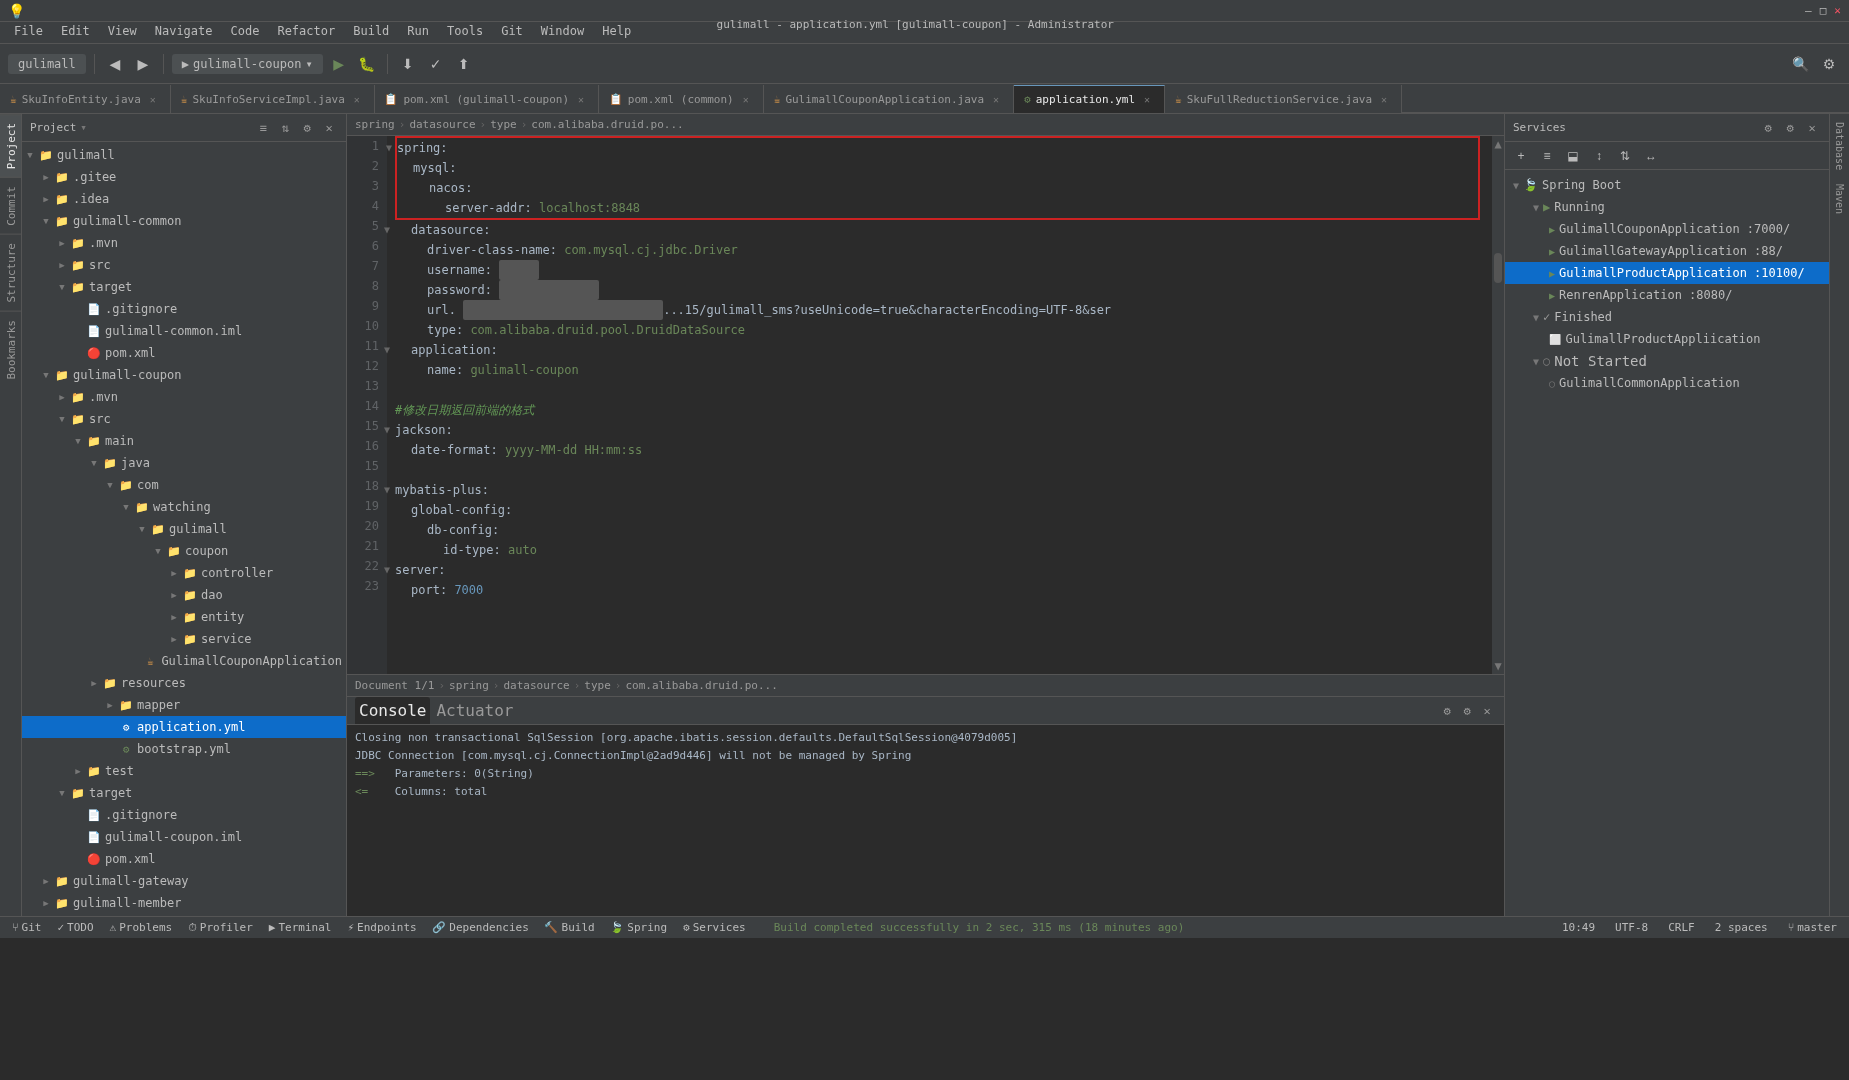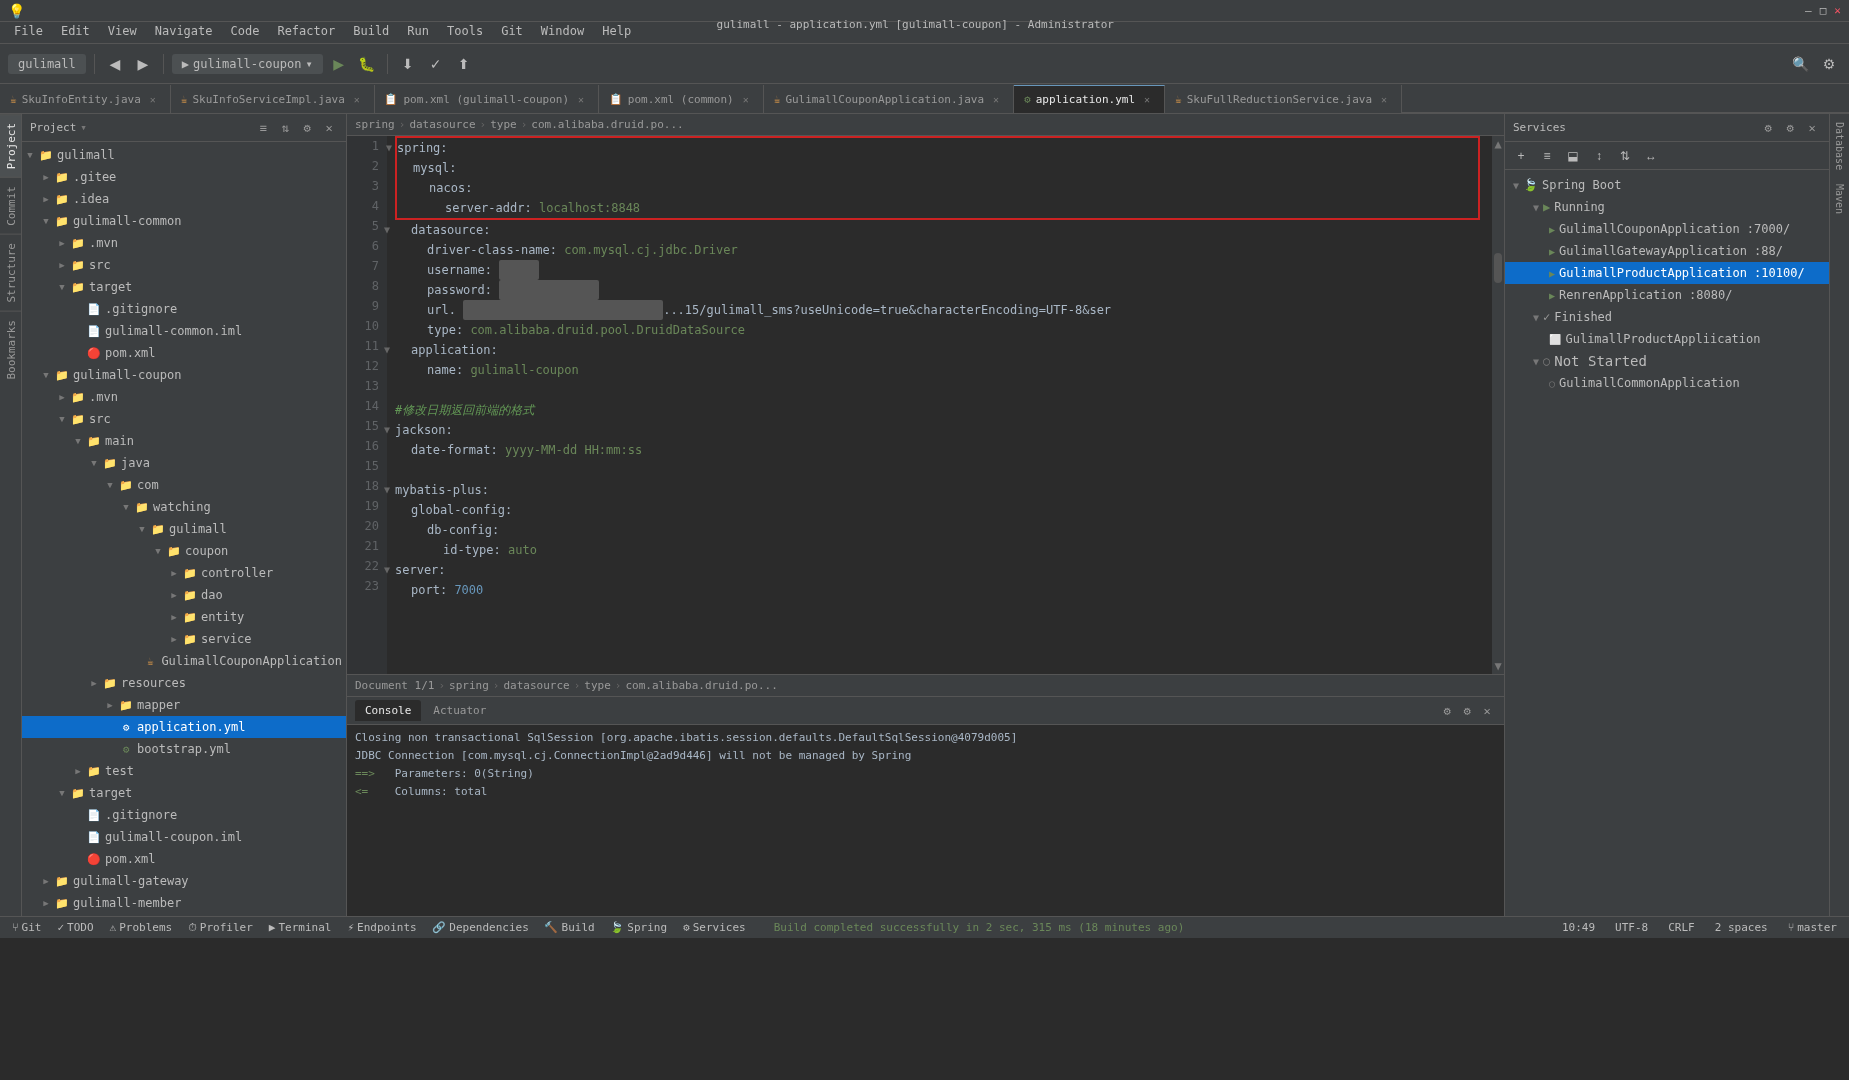--- a/index.html
+++ b/index.html
@@ -262,22 +262,22 @@
     .bottom-tabs {
       height: 28px;
       background: #3c3f41;
       display: flex;
       align-items: center;
       padding: 0 8px;
       gap: 2px;
       border-bottom: 1px solid #555;
     }
     .bottom-tab {
-      padding: 4px 10px;
-      font-size: 11px;
+      padding: 4px 4px;
+      font-size: 16px;
       color: #999;
       cursor: pointer;
       border-radius: 3px 3px 0 0;
     }
     .bottom-tab.active { background: #2b2b2b; color: #e8e8e8; }
 
     .console-content {
       flex: 1;
       overflow-y: auto;
       background: #2b2b2b;

